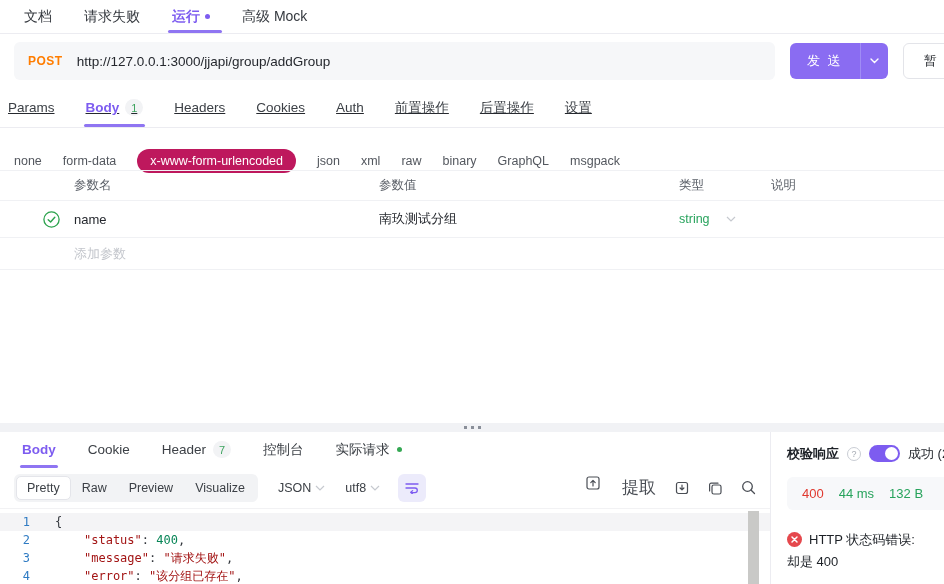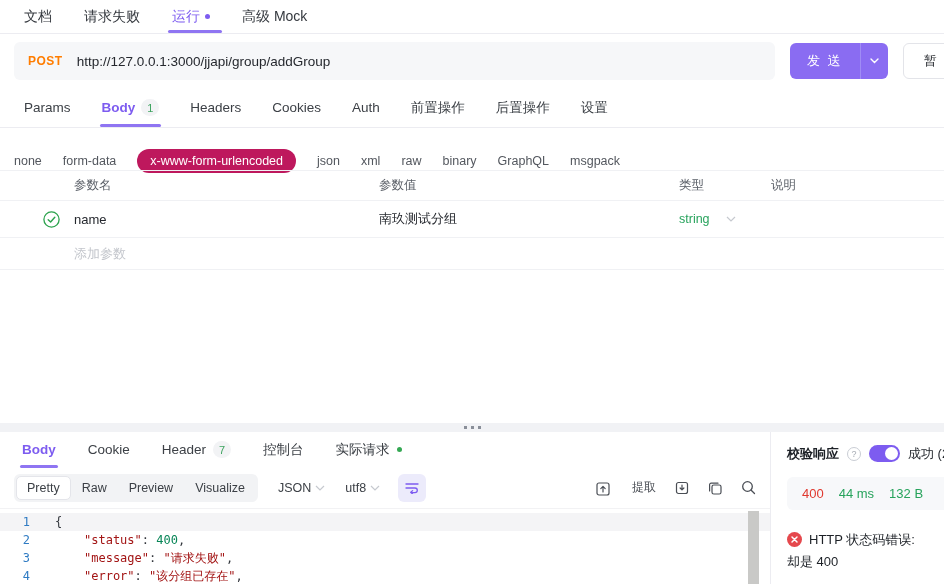--- a/index.html
+++ b/index.html
@@ -3,36 +3,36 @@
 <meta charset="utf-8">
 <style>
   * { margin:0; padding:0; box-sizing:border-box; }
   html,body { width:944px; height:584px; overflow:hidden; background:#fff; }
   body { font-family:"Liberation Sans","DejaVu Sans",sans-serif; color:#25282e; }
   .app { position:relative; width:944px; height:584px; display:flex; flex-direction:column; overflow:hidden; background:#fff; }
 
   
   .doc-tabs { display:flex; gap:32px; padding:0 0 0 24px; height:34px; align-items:center; border-bottom:1px solid #ececf1; flex:none; }
   .doc-tab { font-size:14px; color:#35393f; cursor:pointer; position:relative; height:100%; display:flex; align-items:center; gap:3px; }
-  .doc-tab.active { color:#7d5cf0; font-weight:normal; }
+  .doc-tab.active { color:#7d5cf0; font-weight:bold; }
   .doc-tab.active::after { content:""; position:absolute; left:-4px; right:-12px; bottom:0; height:3px; border-radius:2px; background:#8f75f2; }
   .run-dot { width:5px; height:5px; border-radius:50%; background:#7d5cf0; margin-left:2px; }
 
   
   .req-row { display:flex; align-items:center; padding:8px 0 8px 14px; height:54px; flex:none; gap:15px; }
   .url-box { flex:none; width:761px; height:38px; background:#f6f7f9; border-radius:6px; display:flex; align-items:center; padding:0 14px; gap:14px; }
   .method { color:#ff7d00; font-weight:bold; font-size:12px; letter-spacing:.5px; flex:none; }
   .url-input { border:none; outline:none; background:transparent; font-size:13.5px; color:#25282e; width:600px; font-family:inherit; }
   .send-btn { display:flex; height:36px; border-radius:6px; overflow:hidden; flex:none; cursor:pointer; }
   .send-main { background:#8a6cf2; color:#fff; font-size:13px; display:flex; align-items:center; padding:0 17px; letter-spacing:2px; }
   .send-caret { background:#8a6cf2; border-left:1px solid #a留8cf5; border-left:1px solid #a08cf5; width:28px; display:flex; align-items:center; justify-content:center; color:#fff; }
   .save-btn { height:36px; border:1px solid #e3e4e9; background:#fff; border-radius:6px; font-size:13px; color:#2b2e33; display:flex; align-items:center; padding:0 20px; letter-spacing:4px; flex:none; cursor:pointer; }
 
   
-  .req-tabs { display:flex; gap:31px; padding-left:24px; height:40px; align-items:center; border-bottom:1px solid #ececf1; flex:none; }
+  .req-tabs { display:flex; gap:31px; padding-left:8px; height:40px; align-items:center; border-bottom:1px solid #ececf1; flex:none;text-decoration:underline; }
   .req-tab { font-size:13.5px; color:#3c4046; cursor:pointer; height:100%; display:flex; align-items:center; gap:6px; position:relative; }
   .req-tab.active { color:#7d5cf0; font-weight:bold; }
   .req-tab.active::after { content:""; position:absolute; left:-2px; right:-2px; bottom:0; height:3px; border-radius:2px; background:#8f75f2; }
   .badge { background:#f2f3f5; color:#3da35f; font-size:11px; font-weight:normal; min-width:18px; height:17px; border-radius:9px; display:inline-flex; align-items:center; justify-content:center; padding:0 5px; }
 
   
   .body-types { display:flex; gap:21px; align-items:center; padding-left:14px; height:42px; flex:none; }
   .btype { font-size:12.5px; color:#53575e; cursor:pointer;margin-top:24px; }
   .btype.selected { background:#be185d; color:#fff; border-radius:12px; padding:5px 13px; }
 
@@ -62,21 +62,21 @@
   .resp-tab.active::after { content:""; position:absolute; left:-2px; right:-2px; bottom:0; height:3px; border-radius:2px; background:#8f75f2; }
   .green-dot { width:5px; height:5px; border-radius:50%; background:#34a853; }
 
   .resp-toolbar { display:flex; align-items:center; height:40px; padding:0 14px; flex:none; }
   .seg-group { display:flex; background:#f2f3f5; border-radius:6px; padding:2px; align-items:stretch; }
   .seg { font-size:12.5px; color:#3c4046; padding:5px 11px; cursor:pointer; border-radius:5px; }
   .seg.selected { background:#fff; border:1px solid #e4e5ea; padding:4px 10px; }
   .mini-select { display:flex; align-items:center; gap:4px; font-size:12.5px; color:#3c4046; margin-left:20px; cursor:pointer; }
   .wrap-btn { margin-left:18px; width:28px; height:28px; border-radius:6px; background:#ecebfb; color:#7d5cf0; display:flex; align-items:center; justify-content:center; cursor:pointer; }
   .toolbar-right { margin-left:auto; display:flex; align-items:center; gap:19px; color:#4a4e55; }
-  .tool-ic { display:flex; align-items:flex-end; gap:22px; font-size:12px; cursor:pointer; color:#4a4e55; }
+  .tool-ic { display:flex; align-items:flex-start; gap:22px; font-size:17px; cursor:pointer; color:#4a4e55; }
 
   
   .code-area { flex:1; position:relative; border-top:1px solid #f2f2f4; overflow:hidden; font-family:"DejaVu Sans Mono","Liberation Mono",monospace; font-size:12px; }
   .code-line { display:flex; line-height:18px; height:18px; white-space:pre; }
   .code-line.active { background:#f4f4f6; }
   .ln { width:44px; flex:none; text-align:right; padding-right:14px; color:#2f7bc3; }
   .lc { padding-left:11px; }
   .ind { display:inline-block; width:29px; border-left:1px solid #e7e7ea; }
   .tok-key { color:#a31515; }
   .tok-str { color:#a31515; }

